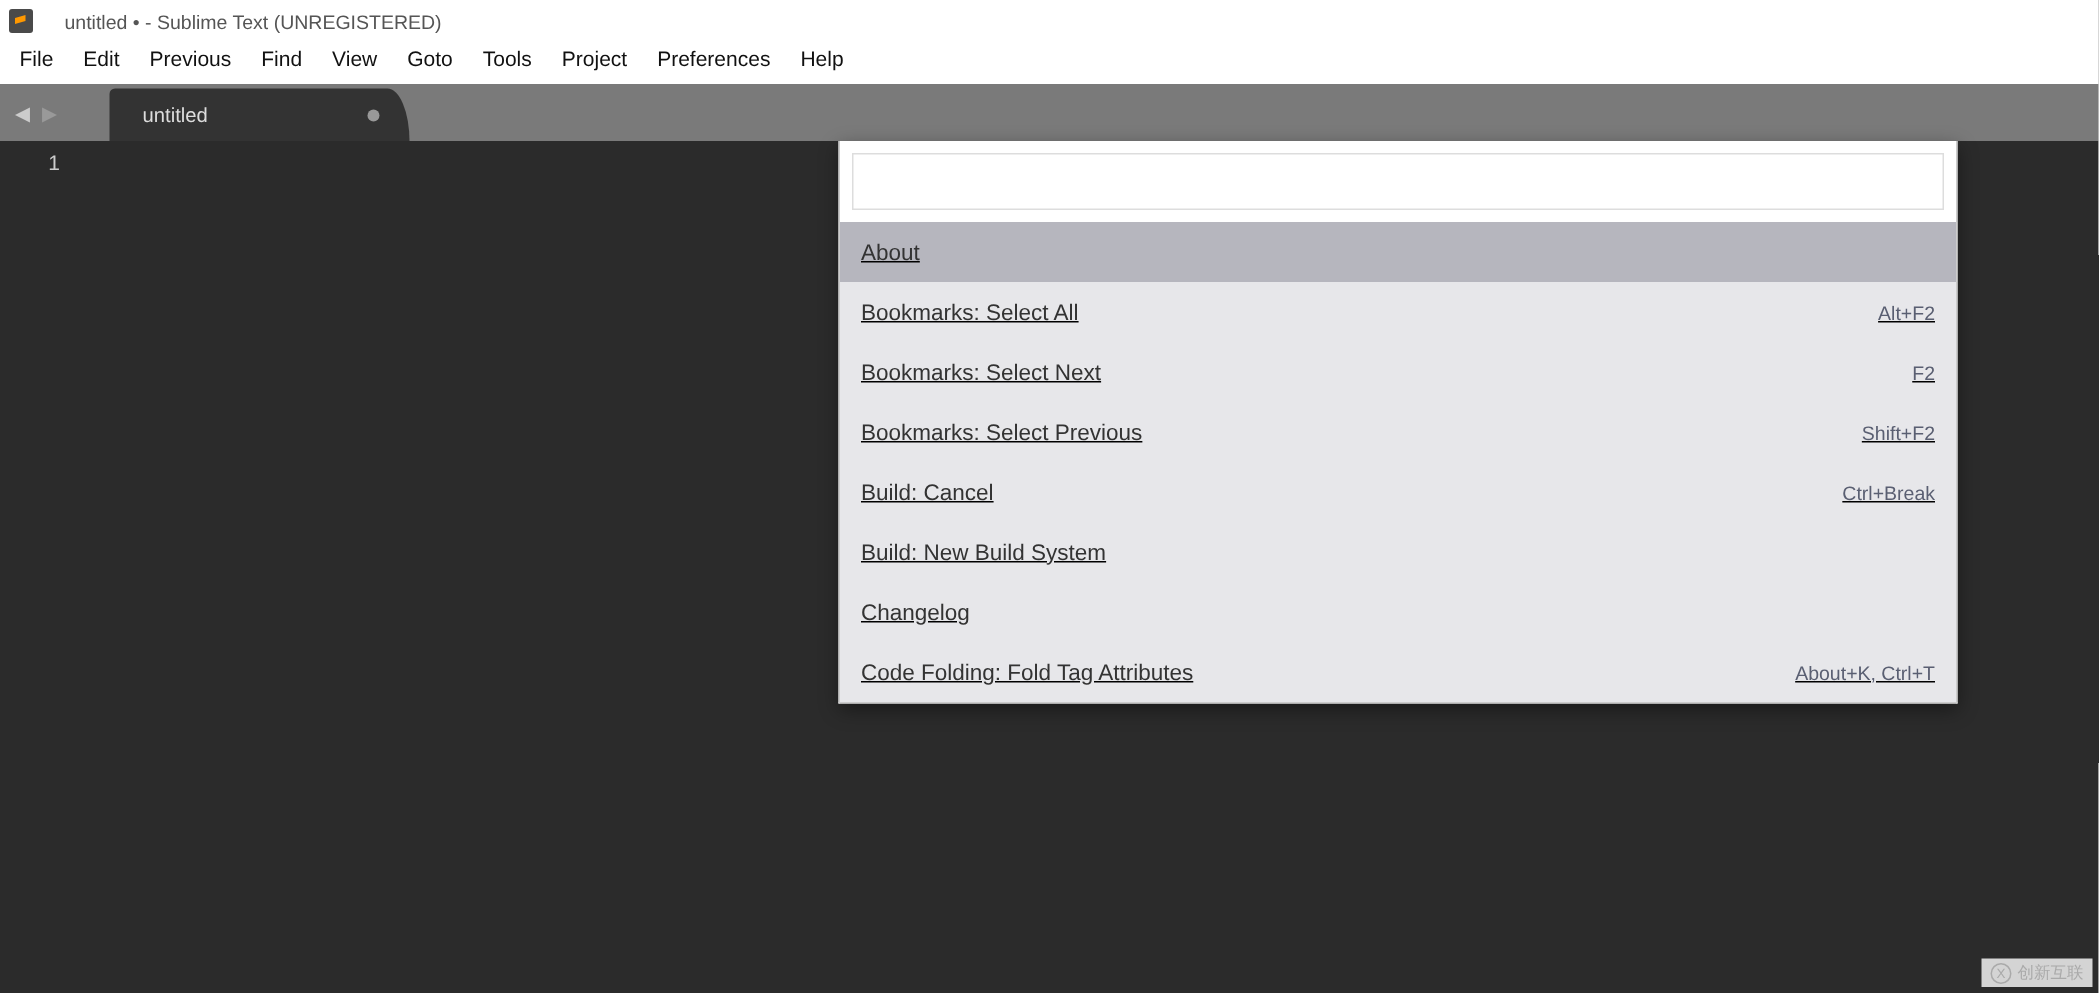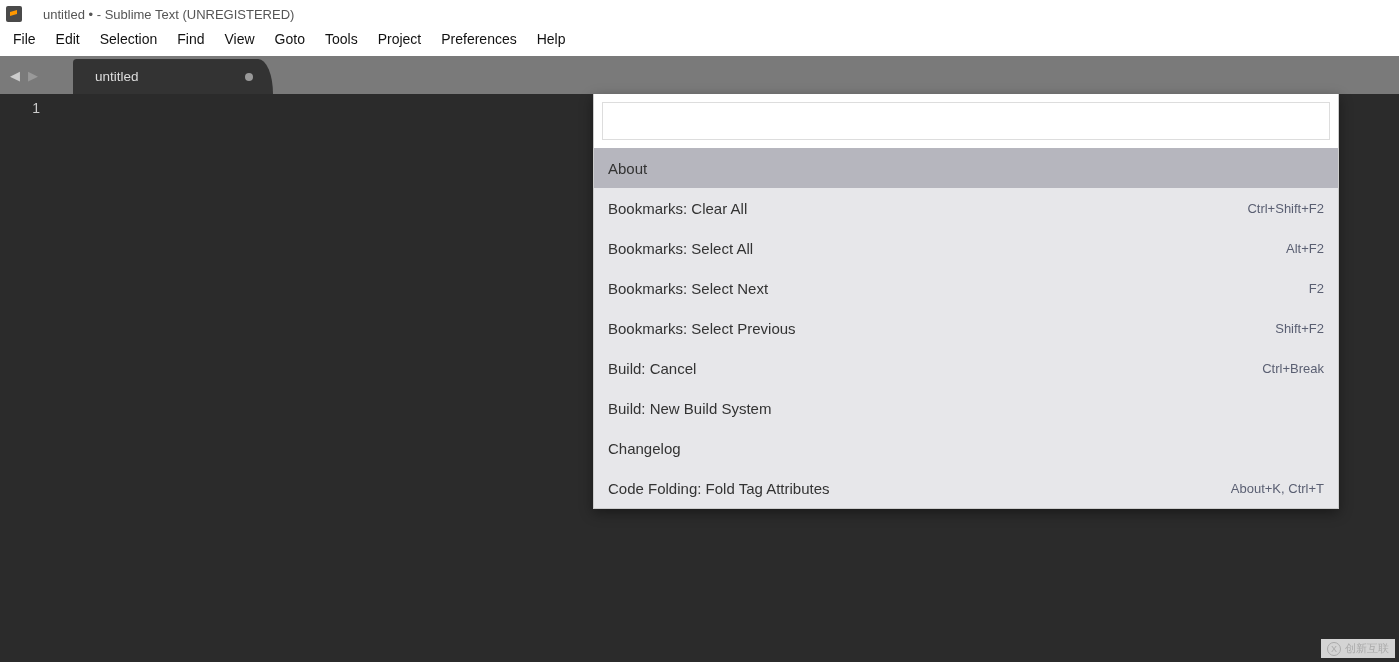--- a/index.html
+++ b/index.html
@@ -89,26 +89,27 @@
     text-align: right;
     padding: 6px 18px 0 0;
   }
   .line-number.active { color: #ccc; }
   .code-region { flex: 1; }
 
   
   .palette {
     position: absolute;
     top: 0;
-    left: 593px;
+    left: 559px;
     width: 746px;
     background: #fff;
     box-shadow: 0 4px 12px rgba(0,0,0,0.4);
     border: 1px solid #ccc;
     border-top: none;
+    text-decoration: underline;
   }
   .palette-input-wrap {
     padding: 8px;
   }
   .palette-input {
     width: 100%;
     height: 38px;
     border: 1px solid #ddd;
     font-size: 15px;
     padding: 0 8px;
@@ -164,21 +165,21 @@
     <svg viewBox="0 0 10 10">
         <path d="M1 7 L8 5 L8 3 L1 5 Z M1 5 L8 3 L8 1 L1 3 Z" fill="#ff9800"></path>
       </svg>
   </span>
   <span>untitled • - Sublime Text (UNREGISTERED)</span>
 </div>
 
 <div class="menu-bar">
   <span class="menu-item">File</span>
   <span class="menu-item">Edit</span>
-  <span class="menu-item">Selection</span>
+  <span class="menu-item">Previous</span>
   <span class="menu-item">Find</span>
   <span class="menu-item">View</span>
   <span class="menu-item">Goto</span>
   <span class="menu-item">Tools</span>
   <span class="menu-item">Project</span>
   <span class="menu-item">Preferences</span>
   <span class="menu-item">Help</span>
 </div>
 
 <div class="tab-strip">
@@ -201,24 +202,20 @@
   <div class="palette">
     <div class="palette-input-wrap">
       <input class="palette-input" type="text" value="" style="">
     </div>
     <div class="palette-list">
       <div class="palette-row selected">
         <span>About</span>
         <span class="palette-shortcut"></span>
       </div>
       <div class="palette-row">
-        <span>Bookmarks: Clear All</span>
-        <span class="palette-shortcut">Ctrl+Shift+F2</span>
-      </div>
-      <div class="palette-row">
         <span>Bookmarks: Select All</span>
         <span class="palette-shortcut">Alt+F2</span>
       </div>
       <div class="palette-row">
         <span>Bookmarks: Select Next</span>
         <span class="palette-shortcut">F2</span>
       </div>
       <div class="palette-row">
         <span>Bookmarks: Select Previous</span>
         <span class="palette-shortcut">Shift+F2</span>

